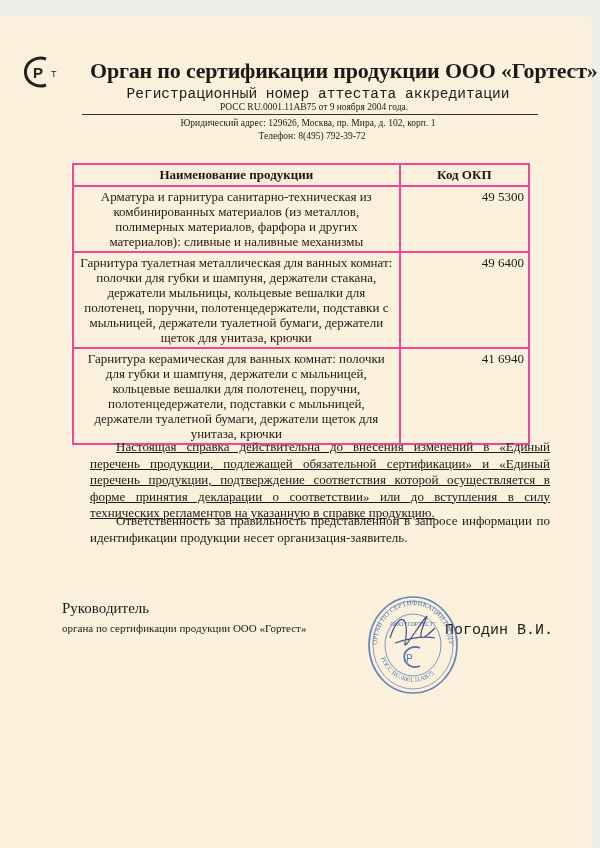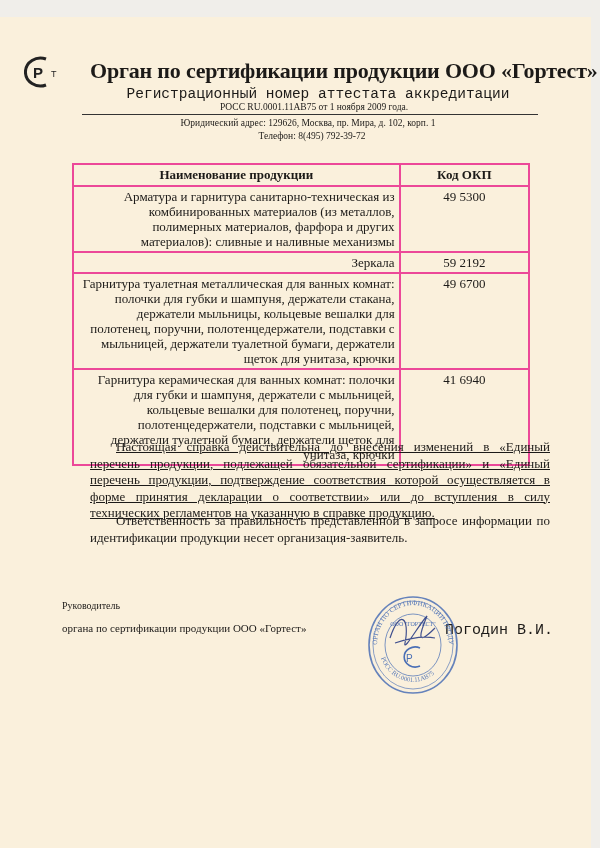--- a/index.html
+++ b/index.html
@@ -30,73 +30,69 @@
   .phone { left: 0; width: 596px; top: 131px; text-align: center; padding-left: 28px; box-sizing: border-box; font-size: 9.5px; }
 
   table.products {
     position: absolute; left: 72px; top: 163px; width: 458px;
     border-collapse: collapse; font-size: 13px; line-height: 15px;
   }
   table.products th, table.products td {
     border: 2px solid #ec4899; text-align: center; vertical-align: top; padding: 2px 4px;
   }
   table.products th { font-weight: bold; height: 16px; }
-  table.products td.name { width: 318px; text-align: right; }
-  table.products td.code { width: 120px; }
+  table.products td.name { width: 318px; }
+  table.products td.code { width: 120px; text-align: right; }
 
   .para {
     position: absolute; left: 90px; width: 460px; font-size: 13px; line-height: 16.5px;
     text-align: justify; text-indent: 26px;
   }
   .p1 { top: 439px; left: 90px; text-decoration: underline; }
   .p2 { top: 513px; }
 
-  .sign-title { left: 62px; top: 600px; font-size: 10px; }
+  .sign-title { left: 62px; top: 600px; font-size: 15px; }
   .sign-org { left: 62px; top: 622px; font-size: 11px; white-space: nowrap; }
   .sign-name { left: 445px; top: 622px; font-size: 15px; font-family: Liberation Mono, monospace; }
   .stamp { left: 365px; top: 588px; width: 95px; height: 110px; }
 </style>
 </head>
 <body>
 
 <div class="paper"></div>
 
 <svg class="abs logo" viewBox="0 0 40 34">
   <path d="M22 4 A15 14 0 1 0 22 30" fill="none" stroke="#222" stroke-width="3"></path>
   <path d="M22 7 A12 11 0 1 0 22 27" fill="none" stroke="#faf0dc" stroke-width="1"></path>
   <text x="9" y="23" font-family="Liberation Sans, sans-serif" font-weight="bold" font-size="15" fill="#222">P</text>
   <text x="27" y="22" font-family="Liberation Sans, sans-serif" font-size="9" fill="#222">T</text>
 </svg>
 
 <div class="abs org-title">Орган по сертификации продукции ООО «Гортест»</div>
 <div class="abs reg-line">Регистрационный номер аттестата аккредитации</div>
-<div class="abs reg-number">РОСС RU.0001.11АВ75 от 1 ноября 2009 года.</div>
+<div class="abs reg-number">РОСС RU.0001.11АВ75 от 9 ноября 2004 года.</div>
 <div class="abs rule"></div>
 <div class="abs address">Юридический адрес: 129626, Москва, пр. Мира, д. 102, корп. 1</div>
 <div class="abs phone">Телефон: 8(495) 792-39-72</div>
 
 <table class="products">
   <thead>
     <tr>
       <th>Наименование продукции</th>
       <th>Код ОКП</th>
     </tr>
   </thead>
   <tbody>
     <tr>
       <td class="name">Арматура и гарнитура санитарно-техническая из комбинированных материалов (из металлов, полимерных материалов, фарфора и других материалов): сливные и наливные механизмы</td>
       <td class="code">49 5300</td>
     </tr>
     <tr>
-      <td class="name">Зеркала</td>
-      <td class="code">59 2192</td>
-    </tr>
-    <tr>
       <td class="name">Гарнитура туалетная металлическая для ванных комнат: полочки для губки и шампуня, держатели стакана, держатели мыльницы, кольцевые вешалки для полотенец, поручни, полотенцедержатели, подставки с мыльницей, держатели туалетной бумаги, держатели щеток для унитаза, крючки</td>
-      <td class="code">49 6700</td>
+      <td class="code">49 6400</td>
     </tr>
     <tr>
       <td class="name">Гарнитура керамическая для ванных комнат: полочки для губки и шампуня, держатели с мыльницей, кольцевые вешалки для полотенец, поручни, полотенцедержатели, подставки с мыльницей, держатели туалетной бумаги, держатели щеток для унитаза, крючки</td>
       <td class="code">41 6940</td>
     </tr>
   </tbody>
 </table>
 
 <div class="para p1">Настоящая справка действительна до внесения изменений в «Единый перечень продукции, подлежащей обязательной сертификации» и «Единый перечень продукции, подтверждение соответствия которой осуществляется в форме принятия декларации о соответствии» или до вступления в силу технических регламентов на указанную в справке продукцию.</div>
 <div class="para p2">Ответственность за правильность представленной в запросе информации по идентификации продукции несет организация-заявитель.</div>

